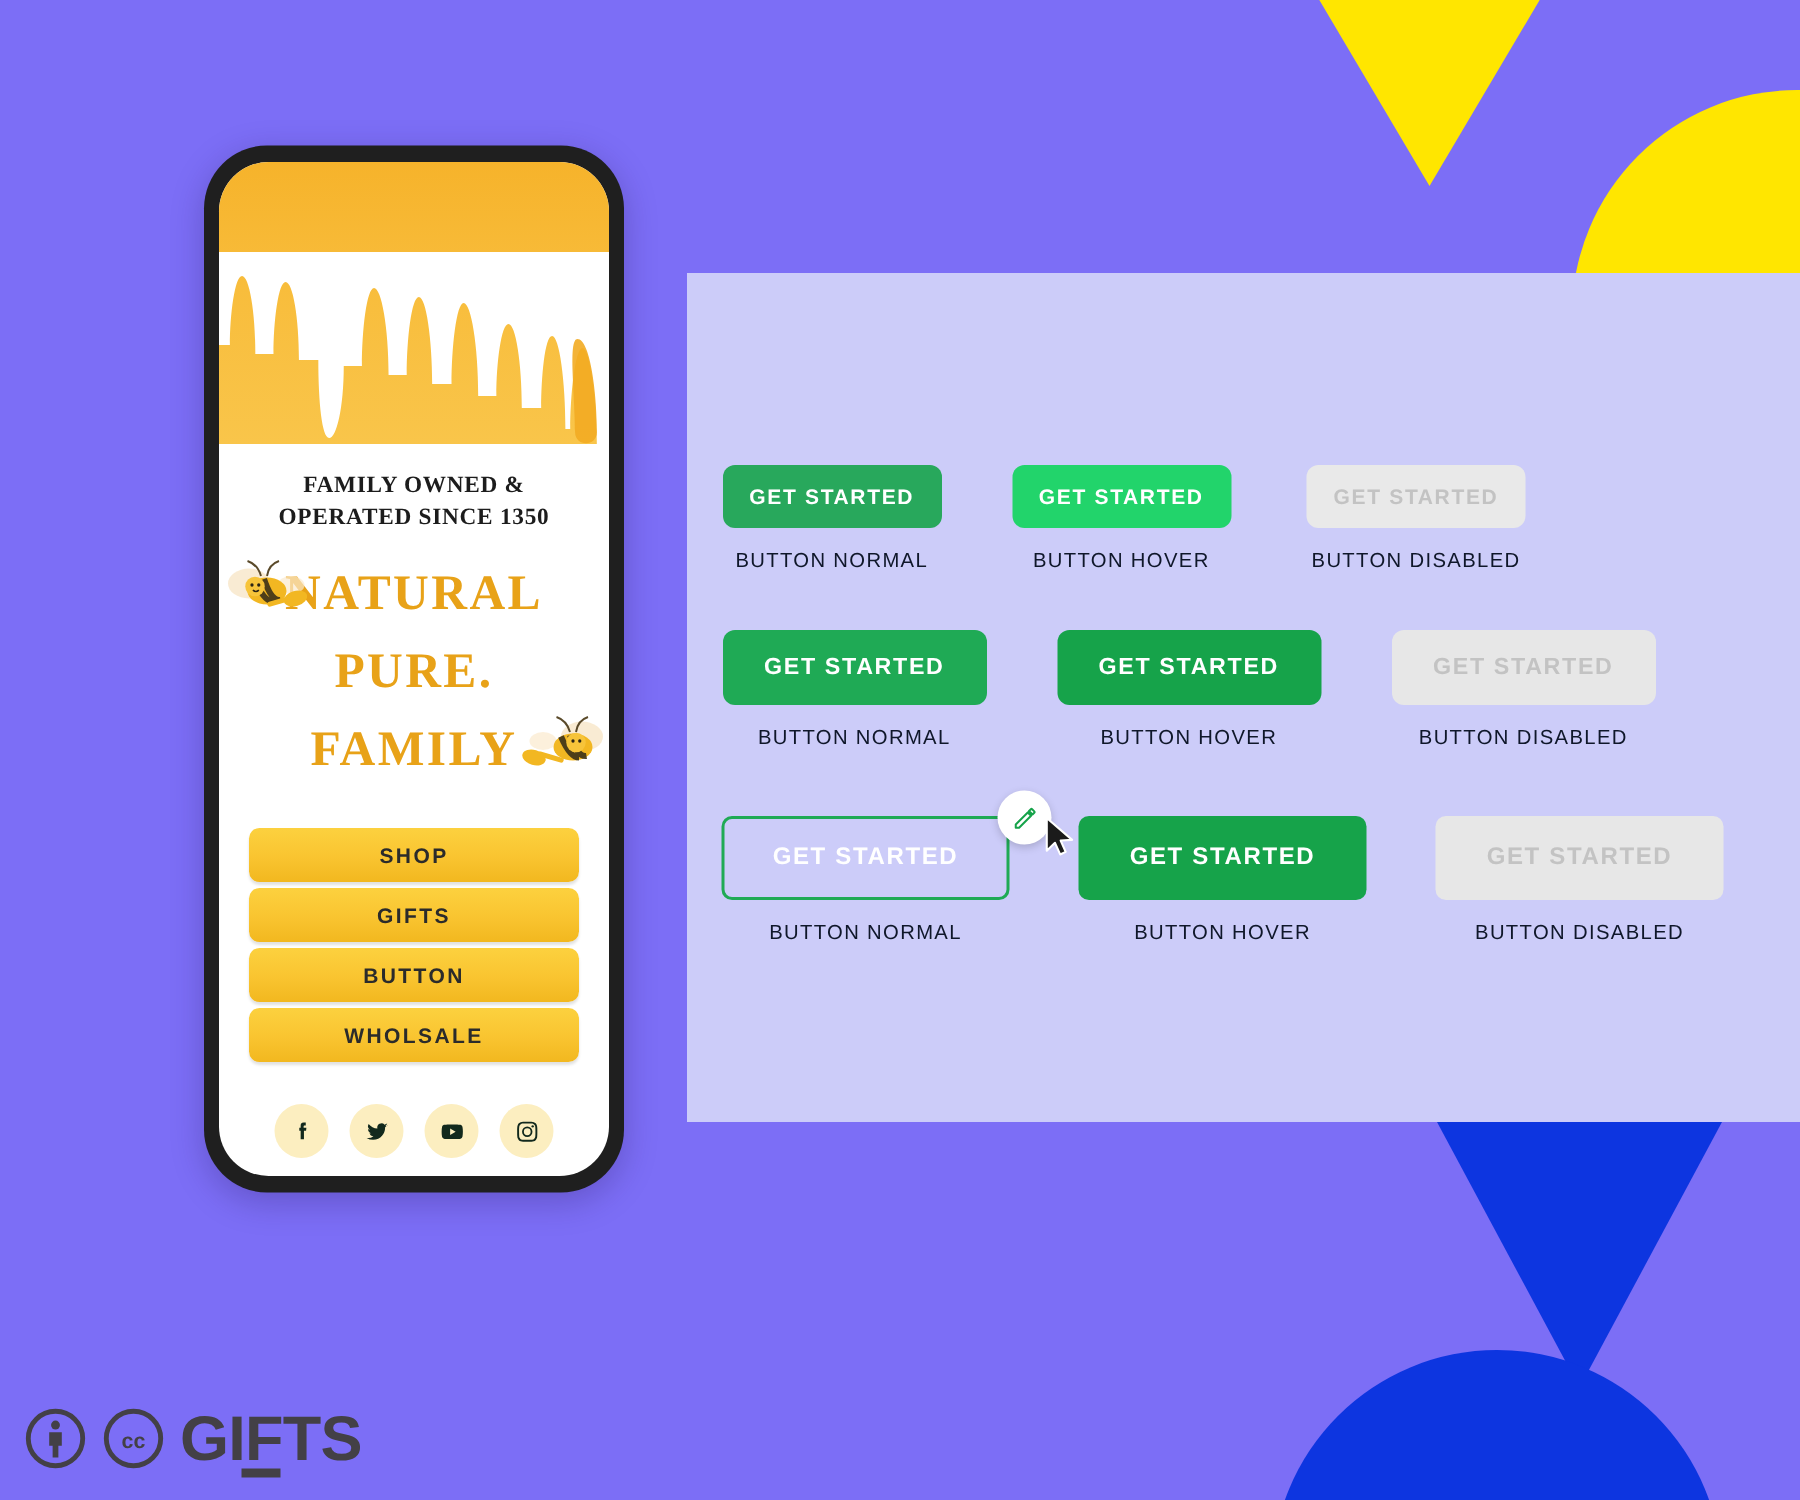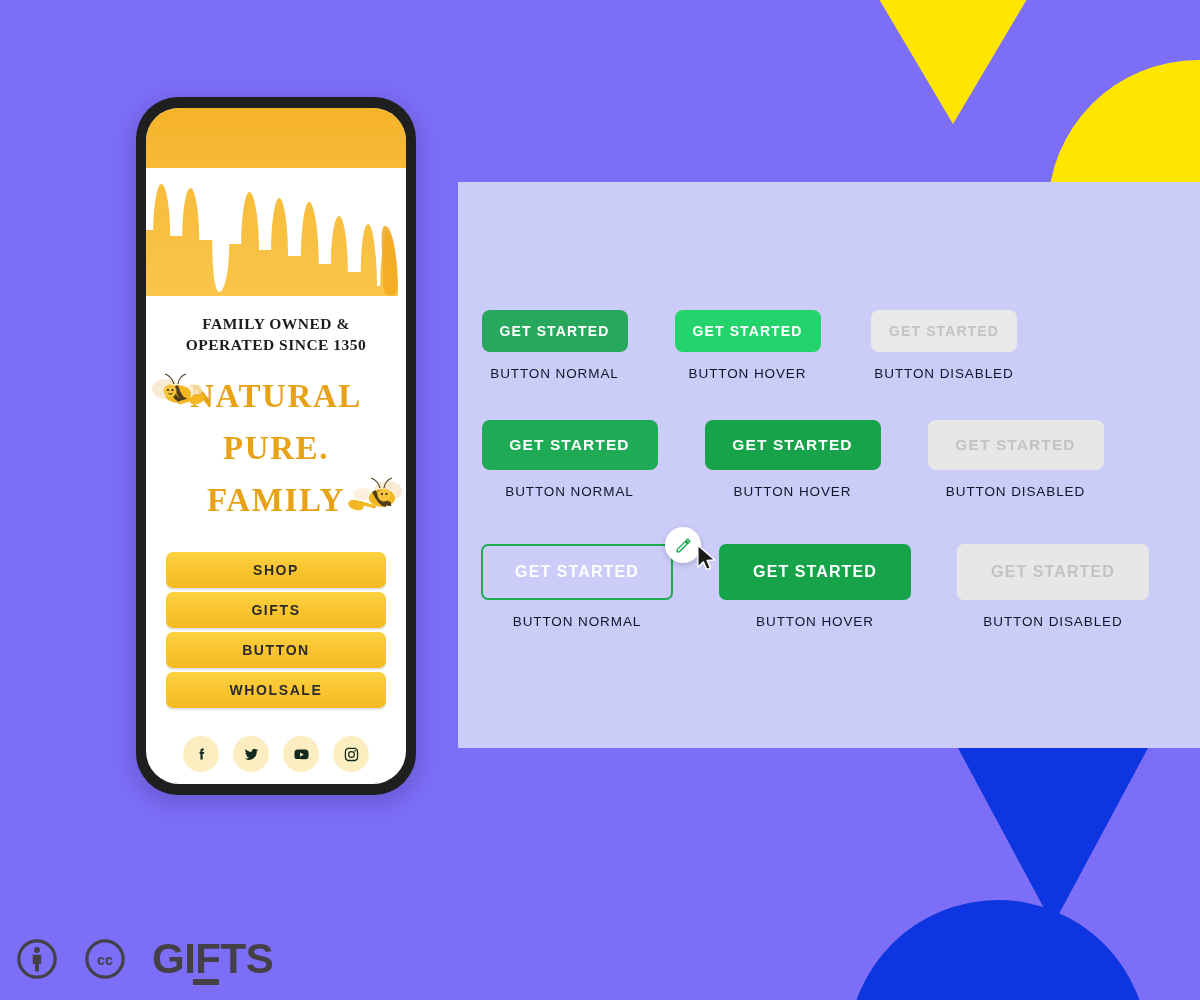--- a/index.html
+++ b/index.html
@@ -137,21 +137,21 @@
   
   .edit-badge{
     position:absolute;left:665px;top:527px;width:36px;height:36px;border-radius:50%;
     background:#fff;box-shadow:0 2px 6px rgba(0,0,0,.18);
     display:flex;align-items:center;justify-content:center;cursor:pointer;z-index:6;
   }
   .cursor{position:absolute;left:696px;top:544px;width:22px;height:28px;z-index:7;}
 
   
   .watermark{
-    position:absolute;left:16px;top:938px;display:flex;align-items:flex-start;gap:26px;
+    position:absolute;left:16px;top:938px;display:flex;align-items:flex-start;gap:10px;
   }
   .wm-mark{width:42px;height:42px;}
   .wm-text{
     font-family:"Liberation Sans", sans-serif;font-size:42px;font-weight:700;
     color:#434046;letter-spacing:-0.5px;line-height:1;position:relative;
   }
   .wm-text .ubar{
     position:absolute;left:41px;bottom:-5px;width:26px;height:6px;background:#434046;
   }
 </style>

